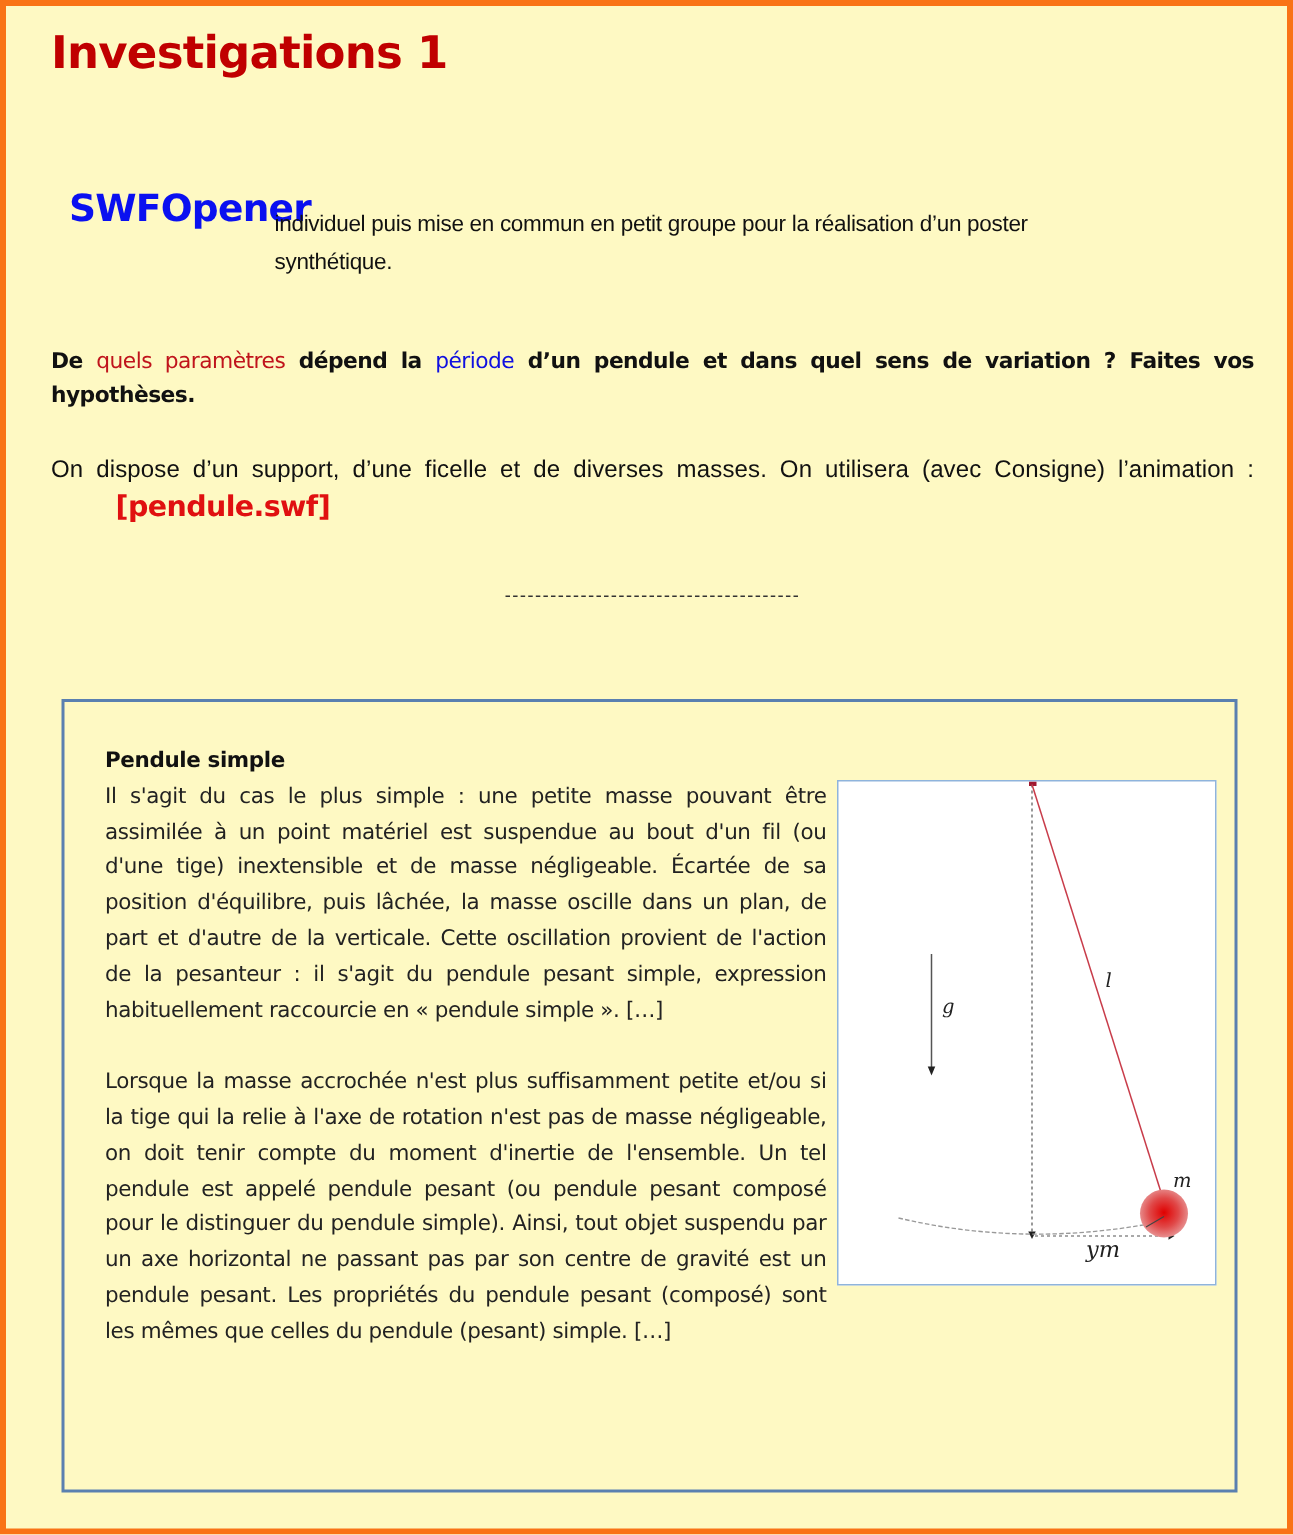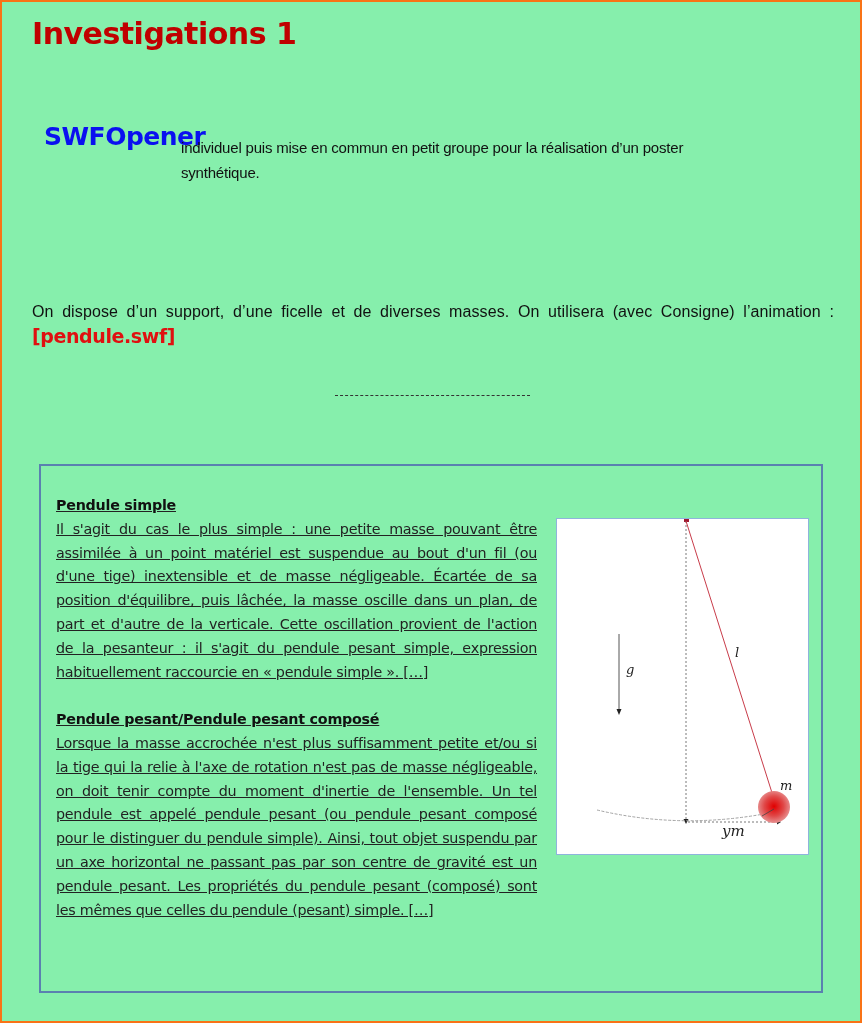--- a/index.html
+++ b/index.html
@@ -1,21 +1,21 @@
 <!DOCTYPE html>
 <html><head>
   <meta charset="utf-8">
   <style>
     * { box-sizing: border-box; margin: 0; padding: 0; }
     html, body { width: 862px; height: 1023px; background: #ffffff; overflow: hidden; }
     body { position: relative; font-family: "Liberation Sans", "DejaVu Sans", sans-serif; color: #111; }
 
     .page {
       position: absolute; left: 0; top: 0; width: 862px; height: 1023px;
-      border: 2px solid #f97316; background: #86efac;
+      border: 4px solid #f97316; background: #fef9c3;
     }
 
     .title {
       position: absolute; left: 30px; top: 14px;
       font-family: "DejaVu Sans", sans-serif; font-weight: bold;
       font-size: 30px; color: #c00000; letter-spacing: -0.5px;
     }
 
     .consigne-row { position: absolute; left: 42px; top: 120px; width: 640px; }
     .consigne-word {
@@ -38,37 +38,37 @@
     .q-red { color: #c0141c; font-weight: normal; font-family: "DejaVu Sans", sans-serif; }
     .q-blue { color: #1010e0; font-weight: normal; font-family: "DejaVu Sans", sans-serif; }
 
     .material {
       position: absolute; left: 30px; top: 297px; width: 802px;
       font-family: "Liberation Sans", sans-serif; font-size: 16px; line-height: 25px;
       text-align: justify; color: #111; letter-spacing: 0.1px;
     }
     .anim-link {
       color: #e01010; font-weight: bold; font-size: 19px;
-      font-family: "DejaVu Sans", sans-serif; text-decoration: none; letter-spacing: -0.4px;
+      font-family: "DejaVu Sans", sans-serif; text-decoration: none; letter-spacing: -0.4px; margin-left: 43px;
     }
 
     .separator {
       position: absolute; left: 333px; top: 393px; width: 195px; height: 0;
       border-top: 1px dashed #333;
     }
 
     .info-box {
       position: absolute; left: 37px; top: 462px; width: 784px; height: 529px;
       border: 2px solid #5a80b0;
     }
 
     .col-text {
-      position: absolute; left: 15px; top: 28px; width: 481px;
+      position: absolute; left: 27px; top: 28px; width: 481px;
       font-family: "DejaVu Sans", sans-serif; font-size: 14.3px; line-height: 23.8px;
-      color: #222; text-align: justify; letter-spacing: -0.25px; text-decoration: underline;
+      color: #222; text-align: justify; letter-spacing: -0.25px;
     }
     .sec-heading { font-weight: bold; color: #111; display: block; }
     .sec-body { display: block; }
     .sec-gap { height: 23.8px; }
 
     .figure {
       position: absolute; left: 515px; top: 52px; width: 253px; height: 337px;
       border: 1px solid #8fb4dc; background: #fff;
     }
     .figure svg { position: absolute; left: 0; top: 0; }
@@ -82,35 +82,35 @@
 
 <div class="page">
 
   <h1 class="title">Investigations 1</h1>
 
   <div class="consigne-row">
     <span class="consigne-word">SWFOpener</span>
     <span class="consigne-text">individuel puis mise en commun en petit groupe pour la réalisation d’un poster synthétique.</span>
   </div>
 
+  <p class="question"><span>De </span><span class="q-red">quels paramètres</span><span> dépend la </span><span class="q-blue">période</span><span> d’un pendule et dans quel sens de variation ? Faites vos hypothèses.</span></p>
 
   <p class="material"><span>On dispose d’un support, d’une ficelle et de diverses masses. On utilisera (avec Consigne) l’animation : </span><a class="anim-link">[pendule.swf]</a></p>
 
   <div class="separator"></div>
 
   <div class="info-box">
 
     <div class="col-text">
       <div>
         <span class="sec-heading">Pendule simple</span>
         <span class="sec-body">Il s'agit du cas le plus simple : une petite masse pouvant être assimilée à un point matériel est suspendue au bout d'un fil (ou d'une tige) inextensible et de masse négligeable. Écartée de sa position d'équilibre, puis lâchée, la masse oscille dans un plan, de part et d'autre de la verticale. Cette oscillation provient de l'action de la pesanteur : il s'agit du pendule pesant simple, expression habituellement raccourcie en « pendule simple ». […]</span>
       </div>
       <div class="sec-gap"></div>
       <div>
-        <span class="sec-heading">Pendule pesant/Pendule pesant composé</span>
         <span class="sec-body">Lorsque la masse accrochée n'est plus suffisamment petite et/ou si la tige qui la relie à l'axe de rotation n'est pas de masse négligeable, on doit tenir compte du moment d'inertie de l'ensemble. Un tel pendule est appelé pendule pesant (ou pendule pesant composé pour le distinguer du pendule simple). Ainsi, tout objet suspendu par un axe horizontal ne passant pas par son centre de gravité est un pendule pesant. Les propriétés du pendule pesant (composé) sont les mêmes que celles du pendule (pesant) simple. […]</span>
       </div>
     </div>
 
     <div class="figure">
       <svg width="251" height="335" viewBox="0 0 251 335">
         <defs>
           <radialGradient id="bobGrad" cx="50%" cy="48%" r="55%">
             <stop offset="0%" stop-color="#e00000"></stop>
             <stop offset="55%" stop-color="#e04848"></stop>

